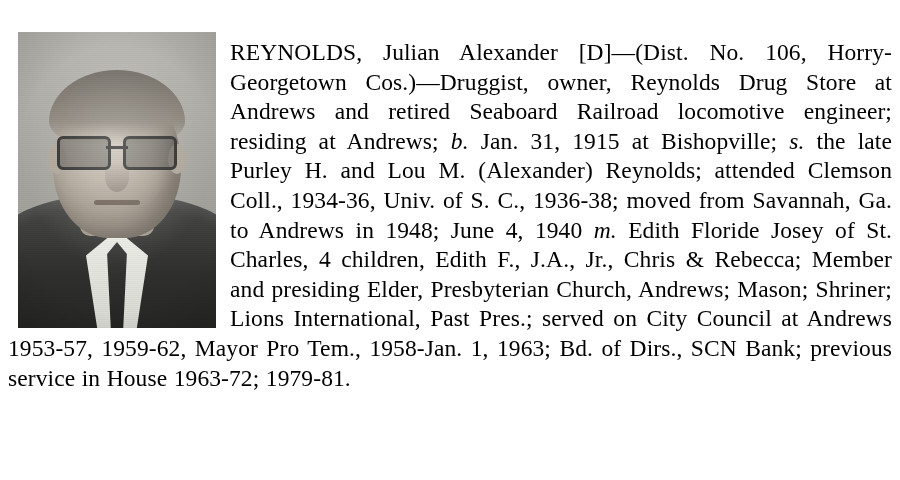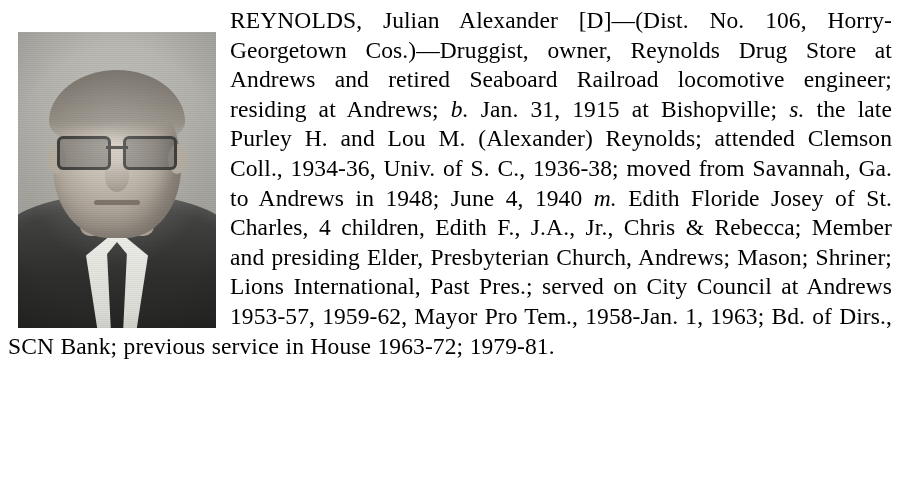--- a/index.html
+++ b/index.html
@@ -21,20 +21,21 @@
     box-sizing: border-box;
     padding: 6px 8px 0 8px;
   }
   .entry {
     font-size: 23.5px;
     line-height: 29.6px;
     text-align: justify;
     text-justify: inter-word;
     letter-spacing: 0.1px;
     word-spacing: 0.5px;
+    margin-top: 32px;
   }
   .portrait {
     float: left;
     width: 198px;
     height: 296px;
     margin: 26px 14px 2px 10px;
     position: relative;
     background: #8d8d8a;
     overflow: hidden;
     border: 0;

